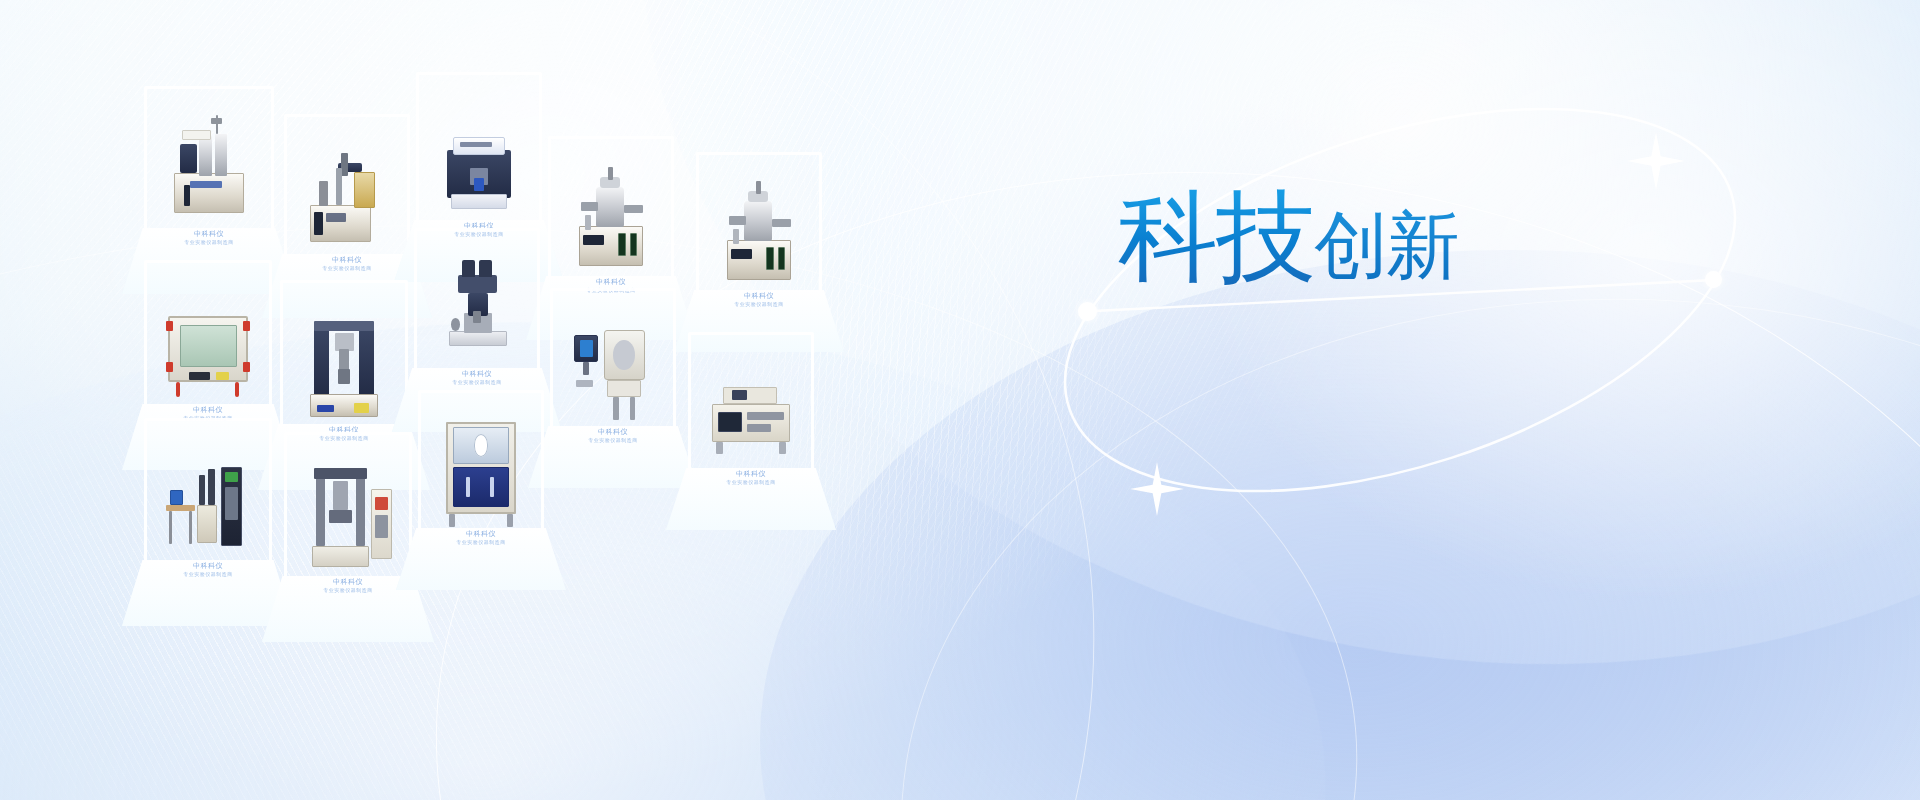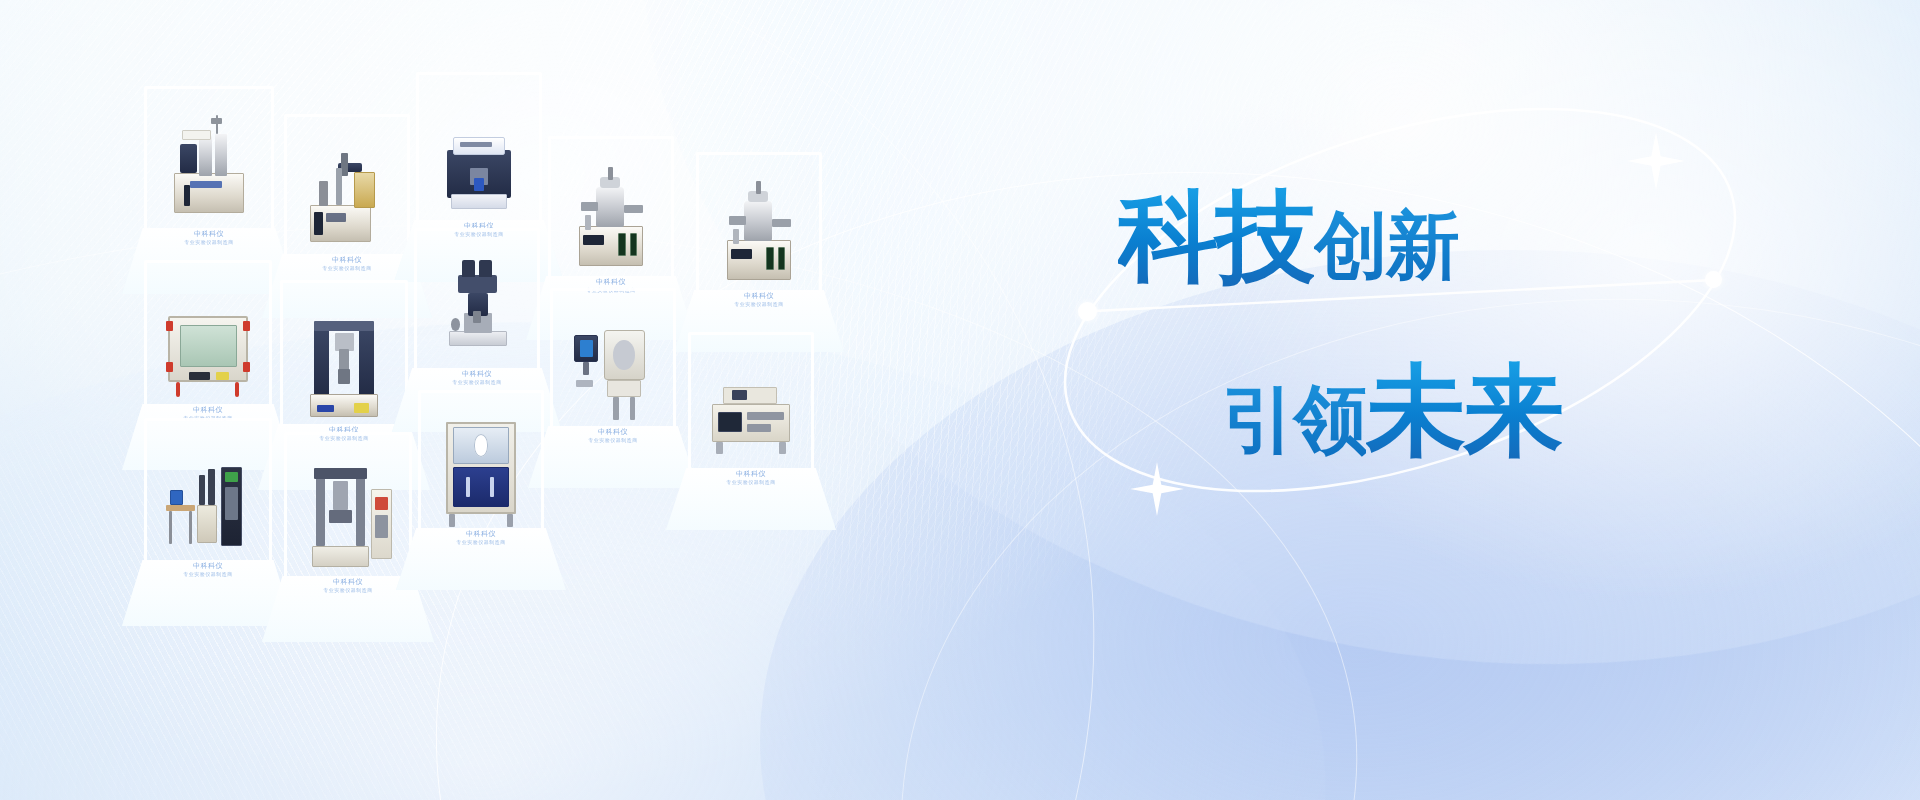--- a/index.html
+++ b/index.html
@@ -110,21 +110,21 @@
 
   
   .box   { position:absolute; border-radius:1px; }
 
   
   #headline {
     position:absolute; left:1118px; top:186px; width:740px;
     font-family:"Liberation Sans","DejaVu Sans",sans-serif;
     z-index:30;
   }
-  .hl-line { white-space:nowrap; font-weight:bold; line-height:1; }
+  .hl-line { white-space:nowrap; font-weight:normal; line-height:1; }
   .hl-line-1 { font-size:86px; letter-spacing:-2px; }
   .hl-line-2 { font-size:86px; letter-spacing:-2px; margin-top:74px; padding-left:104px; }
 
   .big {
     font-size:100px;
     background:linear-gradient(180deg,#1aa3e8 0%,#0a7fd0 55%,#1668b8 100%);
     -webkit-background-clip:text; background-clip:text;
     -webkit-text-fill-color:transparent; color:#0a7fd0;
     vertical-align:baseline;
   }
@@ -412,18 +412,15 @@
     <div class="dot" style="left:1078px;top:302px;width:19px;height:19px;"></div>
     <div class="dot" style="left:1705px;top:271px;width:17px;height:17px;"></div>
     <div class="sparkle" style="left:1627px;top:132px;width:58px;height:58px;"></div>
     <div class="sparkle" style="left:1130px;top:462px;width:54px;height:54px;"></div>
   </div>
 
   <div id="headline">
     <div class="hl-line hl-line-1">
       <span class="big">科技</span><span class="small">创新</span>
     </div>
-    <div class="hl-line hl-line-2">
-      <span class="small">引领</span><span class="big">未来</span>
-    </div>
   </div>
 
 </div>
 
 </body></html>

